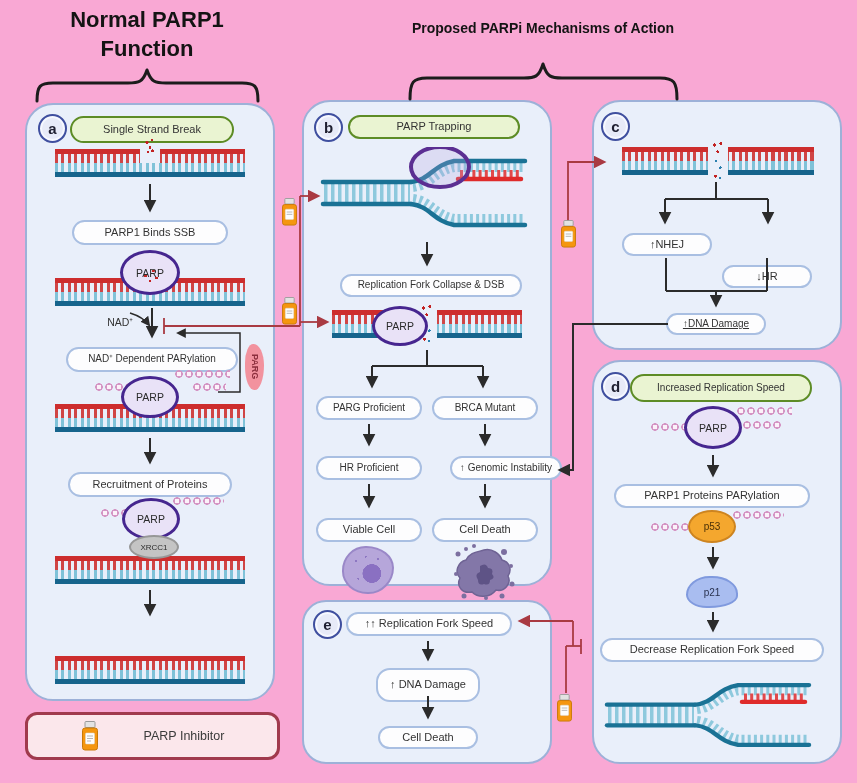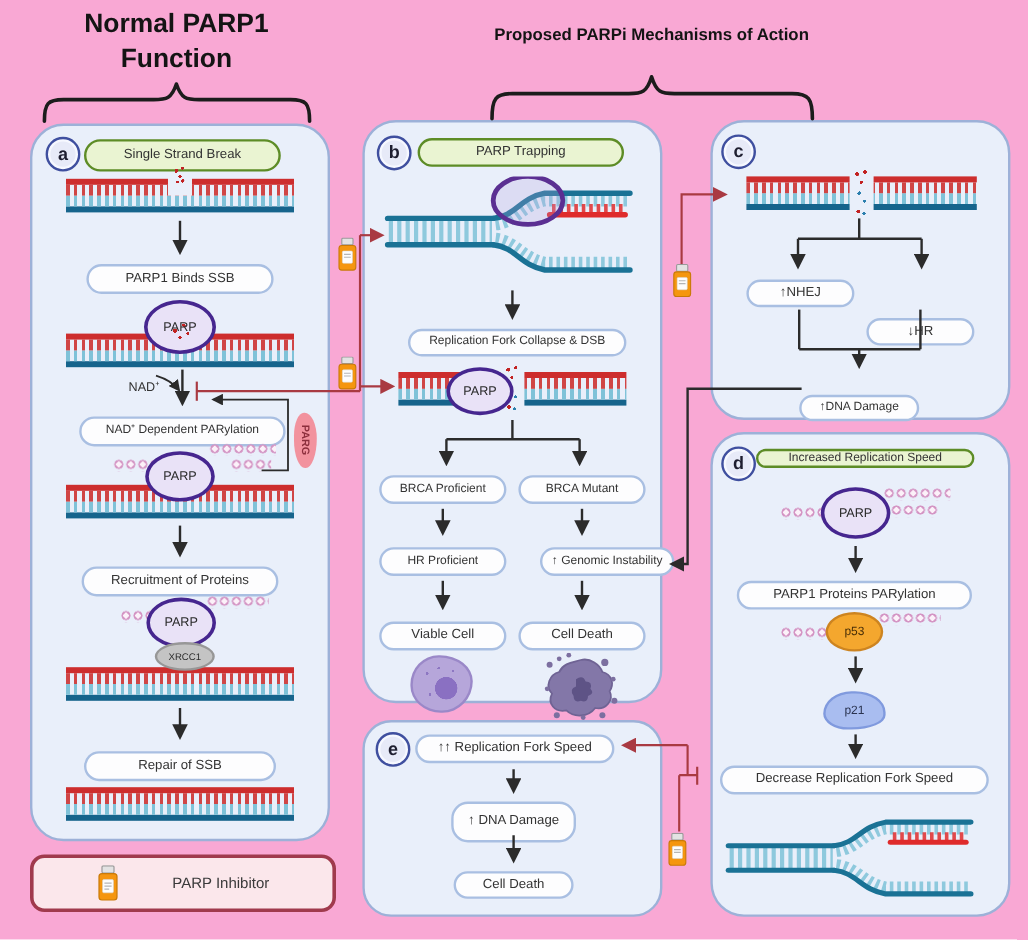--- a/index.html
+++ b/index.html
@@ -110,21 +110,20 @@
   <div class="parg" style="left:245px;top:344px;width:19px;height:46px;">PARG</div>
 
   <div class="pill" style="left:68px;top:472px;width:164px;height:25px;text-align:right;">Recruitment of Proteins</div>
 
   <div class="chain" style="left:100px;top:508px;width:36px;height:11px;"></div>
   <div class="chain" style="left:172px;top:496px;width:52px;height:11px;"></div>
   <div class="dna" style="left:55px;top:556px;width:190px;"></div>
   <div class="oval parp" style="left:122px;top:498px;width:58px;height:42px;">PARP</div>
   <div class="oval grey" style="left:129px;top:535px;width:50px;height:24px;">XRCC1</div>
 
-  <div class="pill" style="left:70px;top:626px;width:160px;height:25px;">Repair of SSB</div>
   <div class="dna" style="left:55px;top:656px;width:190px;"></div>
 
   <div class="legend" style="left:25px;top:712px;width:255px;height:48px;gap:45px;">
     <svg width="18" height="30" viewBox="0 0 18 30">
       <rect x="4" y="0.5" width="10" height="6" rx="1" fill="#e3e3e3" stroke="#9a9a9a"></rect>
       <rect x="1.5" y="7" width="15" height="22" rx="2.5" fill="#f5960f" stroke="#c97a08"></rect>
       <rect x="4.5" y="12" width="9" height="11" rx="1" fill="#fdfdfd" stroke="#d8d8d8" stroke-width="0.5"></rect>
       <line x1="6" y1="15" x2="12" y2="15" stroke="#b5b5b5"></line>
         <line x1="6" y1="17.5" x2="12" y2="17.5" stroke="#b5b5b5"></line>
         <line x1="6" y1="20" x2="10" y2="20" stroke="#b5b5b5"></line>
@@ -149,21 +148,21 @@
     <ellipse cx="122" cy="20" rx="29" ry="20" fill="#b9a5e0" fill-opacity="0.25" stroke="#5b2f92" stroke-width="4"></ellipse>
   </svg>
 
   <div class="pill sm" style="left:340px;top:274px;width:182px;height:23px;">Replication Fork Collapse &amp; DSB</div>
 
   <div class="dna" style="left:332px;top:310px;width:190px;">
     <div class="gap full"></div>
   </div>
   <div class="oval parp" style="left:372px;top:306px;width:56px;height:40px;">PARP</div>
 
-  <div class="pill sm" style="left:316px;top:396px;width:106px;height:24px;">BRCA Proficient</div>
+  <div class="pill sm" style="left:316px;top:396px;width:106px;height:24px;">PARG Proficient</div>
   <div class="pill sm" style="left:432px;top:396px;width:106px;height:24px;">BRCA Mutant</div>
 
   <div class="pill sm" style="left:316px;top:456px;width:106px;height:24px;">HR Proficient</div>
   <div class="pill sm" style="left:450px;top:456px;width:112px;height:24px;">↑ Genomic Instability</div>
 
   <div class="pill" style="left:316px;top:518px;width:106px;height:24px;">Viable Cell</div>
   <div class="pill" style="left:432px;top:518px;width:106px;height:24px;">Cell Death</div>
 
   <div class="cell-viable" style="left:342px;top:546px;"></div>
   <svg class="abs" style="left:452px;top:544px;" width="64" height="56" viewBox="0 0 64 56">
@@ -187,25 +186,25 @@
   <div class="pill" style="left:376px;top:668px;width:104px;height:34px;">↑ DNA Damage</div>
   <div class="pill" style="left:378px;top:726px;width:100px;height:23px;">Cell Death</div>
 
   <div class="panel" style="left:592px;top:100px;width:250px;height:250px;"></div>
   <div class="badge" style="left:601px;top:112px;">c</div>
   <div class="dna" style="left:622px;top:147px;width:192px;">
     <div class="gap full"></div>
   </div>
   <div class="pill" style="left:622px;top:233px;width:90px;height:23px;">↑NHEJ</div>
   <div class="pill" style="left:722px;top:233px;width:90px;height:23px;margin-top:32px;">↓HR</div>
-  <div class="pill sm" style="left:666px;top:329px;width:100px;height:22px;">↑DNA Damage</div>
+  <div class="pill sm" style="left:666px;top:313px;width:100px;height:22px;text-decoration:underline;">↑DNA Damage</div>
 
   <div class="panel" style="left:592px;top:360px;width:250px;height:404px;"></div>
   <div class="badge" style="left:601px;top:372px;">d</div>
-  <div class="pill green sm" style="left:630px;top:374px;width:182px;height:16px;">Increased Replication Speed</div>
+  <div class="pill green sm" style="left:630px;top:374px;width:182px;height:28px;">Increased Replication Speed</div>
 
   <div class="chain" style="left:650px;top:422px;width:40px;height:11px;"></div>
   <div class="chain" style="left:736px;top:406px;width:56px;height:11px;"></div>
   <div class="chain" style="left:742px;top:420px;width:40px;height:11px;"></div>
   <div class="oval parp" style="left:684px;top:406px;width:58px;height:43px;">PARP</div>
 
   <div class="pill" style="left:614px;top:484px;width:196px;height:24px;">PARP1 Proteins PARylation</div>
 
   <div class="chain" style="left:650px;top:522px;width:40px;height:11px;"></div>
   <div class="chain" style="left:732px;top:510px;width:52px;height:11px;"></div>

